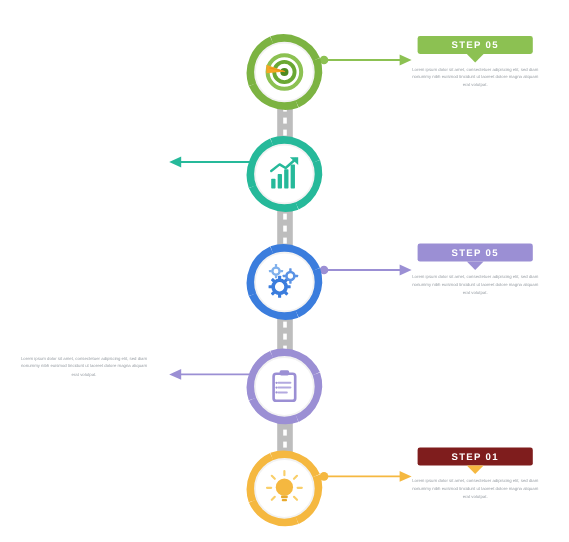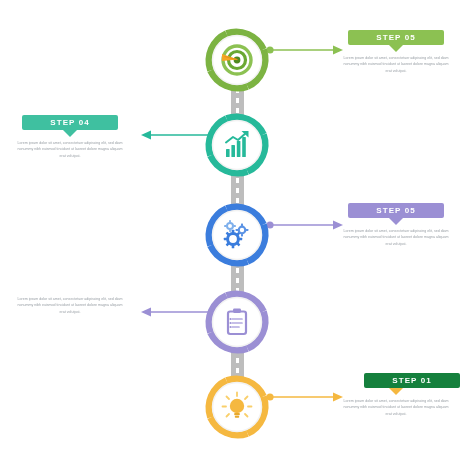--- a/index.html
+++ b/index.html
@@ -191,29 +191,20 @@
   </div>
 
   <div class="connector" style="left:140px; top:128px; width:78px;">
     <svg viewBox="0 0 78 14" width="78" xmlns="http://www.w3.org/2000/svg">
       <circle cx="74" cy="7" r="3.6" fill="#26b99a"></circle>
       <line x1="10" y1="7" x2="73" y2="7" stroke="#26b99a" stroke-width="1.6"></line>
       <path d="M 11 2.5 L 1 7 L 11 11.5 Z" fill="#26b99a"></path>
     </svg>
   </div>
 
-  <div class="stepblock left" style="left:12px; top:115px;">
-    <div class="banner-wrap">
-      <div class="banner" style="background:#3fc0a0;">
-        <span class="banner-label">STEP 04</span>
-      </div>
-      <div class="notch" style="border-top:7px solid #3fc0a0;"></div>
-    </div>
-    <div class="body-text">Lorem ipsum dolor sit amet, consectetuer adipiscing elit, sed diam nonummy nibh euismod tincidunt ut laoreet dolore magna aliquam erat volutpat.</div>
-  </div>
 
   <div class="node" style="left:200px; top:198px;">
     <svg viewBox="0 0 74 74" xmlns="http://www.w3.org/2000/svg">
       <g fill="none" stroke="#3b7ddd" stroke-width="7">
         <path d="M 10.6 47.5 A 30 30 0 0 1 26.5 10.6" stroke-linecap="butt"></path>
         <path d="M 63.4 26.5 A 30 30 0 0 1 47.5 63.4" stroke-linecap="butt"></path>
         <path d="M 26.5 10.6 A 30 30 0 0 1 63.4 26.5" stroke-linecap="butt"></path>
         <path d="M 47.5 63.4 A 30 30 0 0 1 10.6 47.5" stroke-linecap="butt"></path>
       </g>
       <circle cx="37" cy="37" r="24.5" fill="#ffffff"></circle>
@@ -342,21 +333,21 @@
   <div class="connector" style="left:266px; top:390px; width:78px;">
     <svg viewBox="0 0 78 14" width="78" xmlns="http://www.w3.org/2000/svg">
       <circle cx="4" cy="7" r="3.6" fill="#f5b840"></circle>
       <line x1="5" y1="7" x2="68" y2="7" stroke="#f5b840" stroke-width="1.6"></line>
       <path d="M 67 2.5 L 77 7 L 67 11.5 Z" fill="#f5b840"></path>
     </svg>
   </div>
 
   <div class="stepblock right" style="left:336px; top:373px;">
     <div class="banner-wrap">
-      <div class="banner" style="background:#15803d;margin-left:16px;">
+      <div class="banner" style="background:#7f1d1d;">
         <span class="banner-label">STEP 01</span>
       </div>
       <div class="notch" style="border-top:7px solid #f5b840;"></div>
     </div>
     <div class="body-text">Lorem ipsum dolor sit amet, consectetuer adipiscing elit, sed diam nonummy nibh euismod tincidunt ut laoreet dolore magna aliquam erat volutpat.</div>
   </div>
 
 </div>
 
 </body></html>

